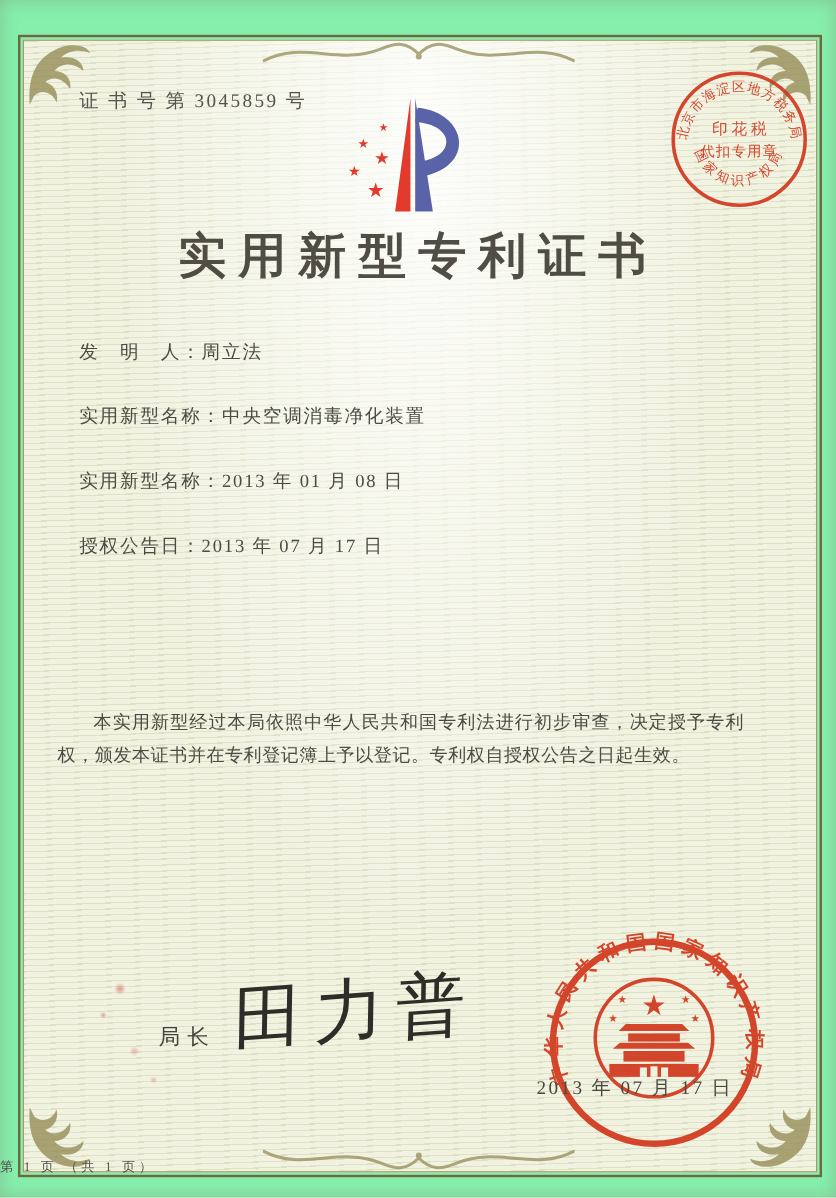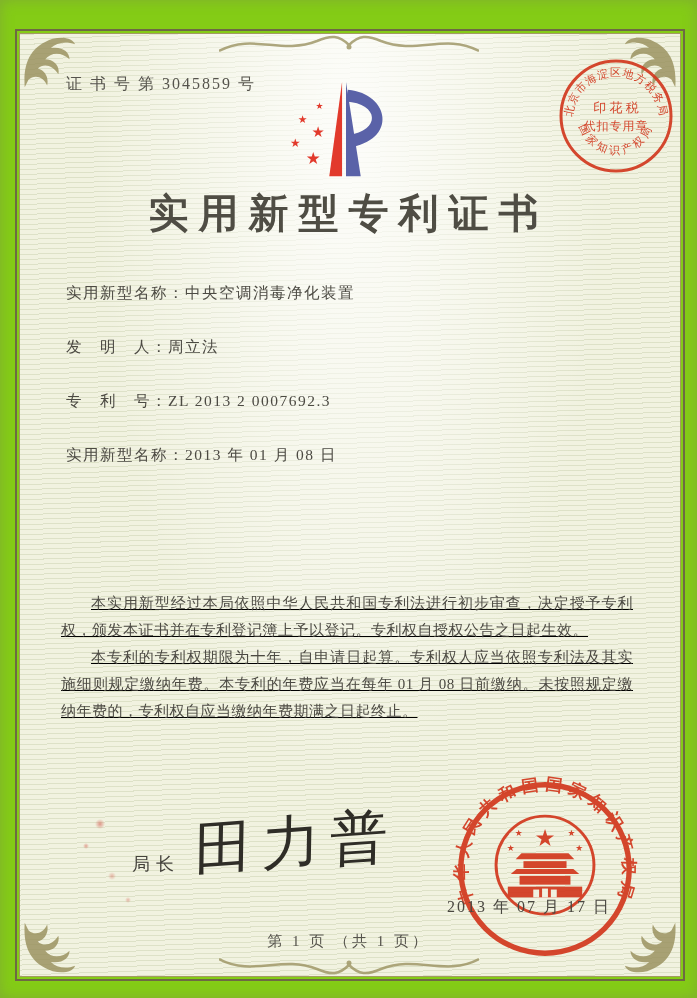--- a/index.html
+++ b/index.html
@@ -1,18 +1,18 @@
 <!DOCTYPE html>
 <html><head>
 <meta charset="utf-8">
 <style>
   html,body{margin:0;padding:0;background:#e9e7e2;}
   .page{
     width:697px;height:998px;position:relative;margin:0 auto;
-    background:#84cc16;overflow:hidden;
+    background:#86efac;overflow:hidden;
     font-family:"Liberation Serif","DejaVu Serif",serif;
     box-shadow:inset 0 0 14px rgba(120,115,100,.35);
   }
   .frame{position:absolute;left:15px;top:29px;right:12px;bottom:17px;
     border:2px solid #6e6944;z-index:0;}
   .frame-inner{position:absolute;inset:2px;border:1px solid #a39a63;
     background-color:#f1f2e0;
     background-image:
       radial-gradient(ellipse at 50% 10%, rgba(255,255,255,.85), rgba(255,255,255,0) 55%),
       repeating-linear-gradient(178deg, rgba(150,165,110,.22) 0px, rgba(150,165,110,.22) 1px, rgba(0,0,0,0) 1px, rgba(0,0,0,0) 5px);
@@ -28,37 +28,37 @@
   .orn-bottom{bottom:19px;transform:translateX(-50%) scaleY(-1);}
   .cert-no{position:absolute;left:66px;top:74px;font-size:16px;letter-spacing:2px;
     color:#55534c;z-index:2;}
   .logo{position:absolute;left:286px;top:78px;z-index:2;}
   .tax-stamp{position:absolute;left:556px;top:56px;z-index:2;opacity:.92;}
   .title{position:absolute;left:0;right:0;top:186px;margin:0;text-align:center;
     font-size:40px;font-weight:600;letter-spacing:10px;color:#4f4d44;z-index:2;}
   .fields{position:absolute;left:66px;top:283px;z-index:2;}
   .field-row{font-size:15.5px;color:#4c4a43;letter-spacing:1.5px;height:22px;
     margin-bottom:32px;white-space:nowrap;}
-  .paragraphs{position:absolute;left:61px;top:590px;width:572px;z-index:2;text-decoration:underline;}
+  .paragraphs{position:absolute;left:48px;top:590px;width:572px;z-index:2;}
   .paragraphs p{margin:0;font-size:15px;line-height:27px;color:#4c4a43;
     text-indent:2em;letter-spacing:.5px;text-align:justify;}
   .specks{position:absolute;left:78px;top:812px;width:70px;height:100px;z-index:1;
     background:
       radial-gradient(circle 4px at 22px 12px, rgba(200,40,30,.45), rgba(200,40,30,0) 5px),
       radial-gradient(circle 2px at 8px 34px, rgba(200,40,30,.40), rgba(200,40,30,0) 3px),
       radial-gradient(circle 3px at 34px 64px, rgba(200,40,30,.30), rgba(200,40,30,0) 4px),
       radial-gradient(circle 2px at 50px 88px, rgba(200,40,30,.30), rgba(200,40,30,0) 3px);}
   .signer-title{position:absolute;left:132px;top:852px;font-size:18px;
     letter-spacing:6px;color:#44423c;z-index:2;}
   .signature{position:absolute;left:194px;top:804px;font-size:58px;color:#2f2d27;
     letter-spacing:10px;transform:rotate(-4deg) skewX(-5deg);z-index:2;font-weight:500;}
   .office-seal{position:absolute;left:452px;top:776px;z-index:3;opacity:.93;}
   .seal-date{position:absolute;left:447px;top:897px;font-size:16px;letter-spacing:2px;
     color:#4a4841;z-index:4;}
-  .footer{position:absolute;left:0;right:0;top:932px;text-align:center;font-size:15px;
+  .footer{position:absolute;left:0;right:0;top:965px;text-align:left;font-size:11px;
     letter-spacing:3px;color:#55534c;z-index:2;}
 </style>
 </head>
 <body>
 
 <div class="page">
 
   <div class="frame">
     <div class="frame-inner"></div>
   </div>
@@ -127,36 +127,35 @@
       </text>
       <text x="60" y="56" font-size="13" text-anchor="middle" fill="#d2391f">印 花 税</text>
       <text x="60" y="74" font-size="12" text-anchor="middle" letter-spacing="1" fill="#d2391f">代扣专用章</text>
     </svg>
   </div>
 
   <h1 class="title">实用新型专利证书</h1>
 
   <div class="fields">
     <div class="field-row">
+      <span>发　明　人：</span><span>周立法</span>
+    </div>
+    <div class="field-row">
       <span>实用新型名称：</span><span>中央空调消毒净化装置</span>
     </div>
     <div class="field-row">
-      <span>发　明　人：</span><span>周立法</span>
+      <span>实用新型名称：</span><span>2013 年 01 月 08 日</span>
     </div>
     <div class="field-row">
-      <span>专　利　号：</span><span>ZL 2013 2 0007692.3</span>
-    </div>
-    <div class="field-row">
-      <span>实用新型名称：</span><span>2013 年 01 月 08 日</span>
+      <span>授权公告日：</span><span>2013 年 07 月 17 日</span>
     </div>
   </div>
 
   <div class="paragraphs">
     <p>本实用新型经过本局依照中华人民共和国专利法进行初步审查，决定授予专利权，颁发本证书并在专利登记簿上予以登记。专利权自授权公告之日起生效。</p>
-    <p>本专利的专利权期限为十年，自申请日起算。专利权人应当依照专利法及其实施细则规定缴纳年费。本专利的年费应当在每年 01 月 08 日前缴纳。未按照规定缴纳年费的，专利权自应当缴纳年费期满之日起终止。</p>
   </div>
 
   <div class="specks"></div>
 
   <div class="signer-title">局长</div>
   <div class="signature">田力普</div>
 
   <div class="office-seal">
     <svg width="186" height="186" viewBox="0 0 190 190">
       <defs>

